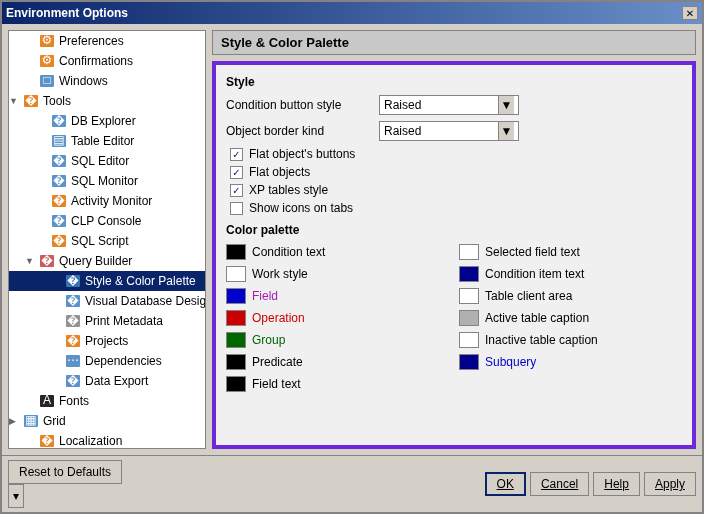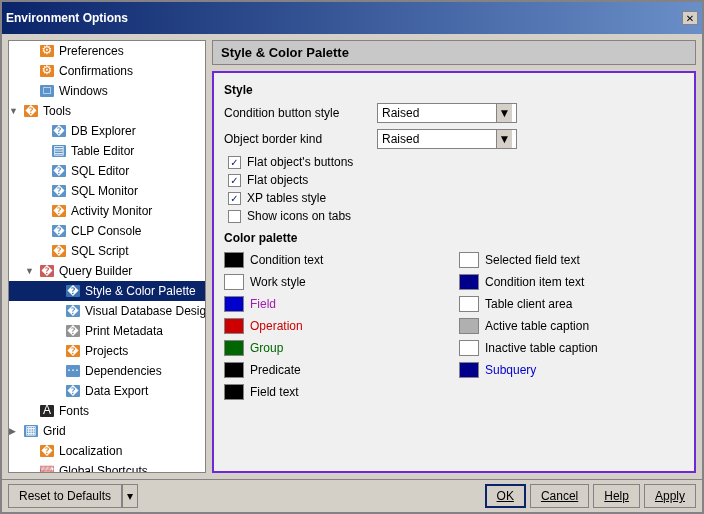--- a/index.html
+++ b/index.html
@@ -1,46 +1,46 @@
 <!DOCTYPE html>
 <html><head>
   <meta charset="utf-8">
   <style>
     * { box-sizing: border-box; margin: 0; padding: 0; font-family: 'Segoe UI', Tahoma, sans-serif; font-size: 12px; }
     body { background: #d4d0c8; }
     .window { width: 704px; height: 514px; background: #d4d0c8; border: 2px solid #848284; display: flex; flex-direction: column; }
-    .title-bar { background: linear-gradient(to right, #0a246a, #6a8fc8); height: 32px; display: flex; align-items: center; justify-content: space-between; padding: 0 4px; }
+    .title-bar { background: linear-gradient(to right, #0a246a, #6a8fc8); height: 22px; display: flex; align-items: center; justify-content: space-between; padding: 0 4px; }
     .title-bar-text { color: white; font-weight: bold; font-size: 12px; }
     .title-bar-close { width: 16px; height: 14px; background: #d4d0c8; border: 1px solid #848284; display: flex; align-items: center; justify-content: center; cursor: pointer; font-size: 10px; color: #000; }
     .content { display: flex; flex: 1; overflow: hidden; padding: 6px; gap: 6px; }
     .sidebar { width: 198px; background: white; border: 1px solid #848284; overflow-y: auto; flex-shrink: 0; }
     .tree-item { padding: 2px 4px; cursor: pointer; display: flex; align-items: center; gap: 4px; white-space: nowrap; }
     .tree-item.selected { background: #0a246a; color: white; }
     .tree-item.selected span { color: white; }
     .tree-icon { width: 16px; height: 16px; flex-shrink: 0; display: inline-flex; align-items: center; justify-content: center; font-size: 10px; }
     .tree-expand { width: 10px; flex-shrink: 0; font-size: 9px; color: #666; }
     .main-panel { flex: 1; display: flex; flex-direction: column; gap: 0; }
     .panel-title { background: #c8c8c8; border: 1px solid #848284; padding: 4px 8px; font-size: 13px; font-weight: bold; color: #000; margin-bottom: 6px; }
-    .panel-content { background: #f0f0f0; border: 2px solid #6d28d9; flex: 1; padding: 10px; overflow-y: auto; }
+    .panel-content { background: #f0f0f0; border: 4px solid #6d28d9; flex: 1; padding: 10px; overflow-y: auto; }
     .section-label { font-weight: bold; margin-bottom: 6px; }
     .form-row { display: flex; align-items: center; margin-bottom: 6px; gap: 8px; }
     .form-label { width: 145px; color: #000; }
     .dropdown { width: 140px; height: 20px; background: white; border: 1px solid #848284; display: flex; align-items: center; justify-content: space-between; padding: 0 4px; cursor: pointer; }
     .dropdown-arrow { width: 16px; height: 18px; background: #d4d0c8; border-left: 1px solid #848284; display: flex; align-items: center; justify-content: center; }
     .checkbox-row { display: flex; align-items: center; gap: 6px; margin-bottom: 4px; padding-left: 4px; }
     .checkbox { width: 13px; height: 13px; border: 1px solid #848284; background: white; display: flex; align-items: center; justify-content: center; flex-shrink: 0; }
     .checkbox.checked { background: white; }
     .checkbox.checked::after { content: '✓'; font-size: 10px; color: #0a246a; }
     .color-palette-section { margin-top: 8px; }
     .palette-grid { display: grid; grid-template-columns: 1fr 1fr; gap: 4px 10px; margin-top: 4px; }
     .palette-item { display: flex; align-items: center; gap: 6px; padding: 1px 0; }
     .color-box { width: 20px; height: 16px; border: 1px solid #848284; flex-shrink: 0; }
     .palette-label { color: #000; }
     .footer { display: flex; align-items: center; padding: 4px 6px; gap: 4px; border-top: 1px solid #848284; background: #d4d0c8; }
-    .footer-left { display: flex; gap: 0; }
+    .footer-left { display: flex; gap: 0; flex-direction: column; }
     .btn { height: 24px; background: #d4d0c8; border: 1px solid #848284; padding: 0 10px; cursor: pointer; display: flex; align-items: center; justify-content: center; }
     .btn-small { width: 16px; padding: 0; }
     .footer-right { margin-left: auto; display: flex; gap: 4px; text-decoration: underline; }
     .btn-ok { border: 2px solid #0a246a; }
   </style>
 </head>
 <body>
 
 <div class="window">
   <div class="title-bar">

